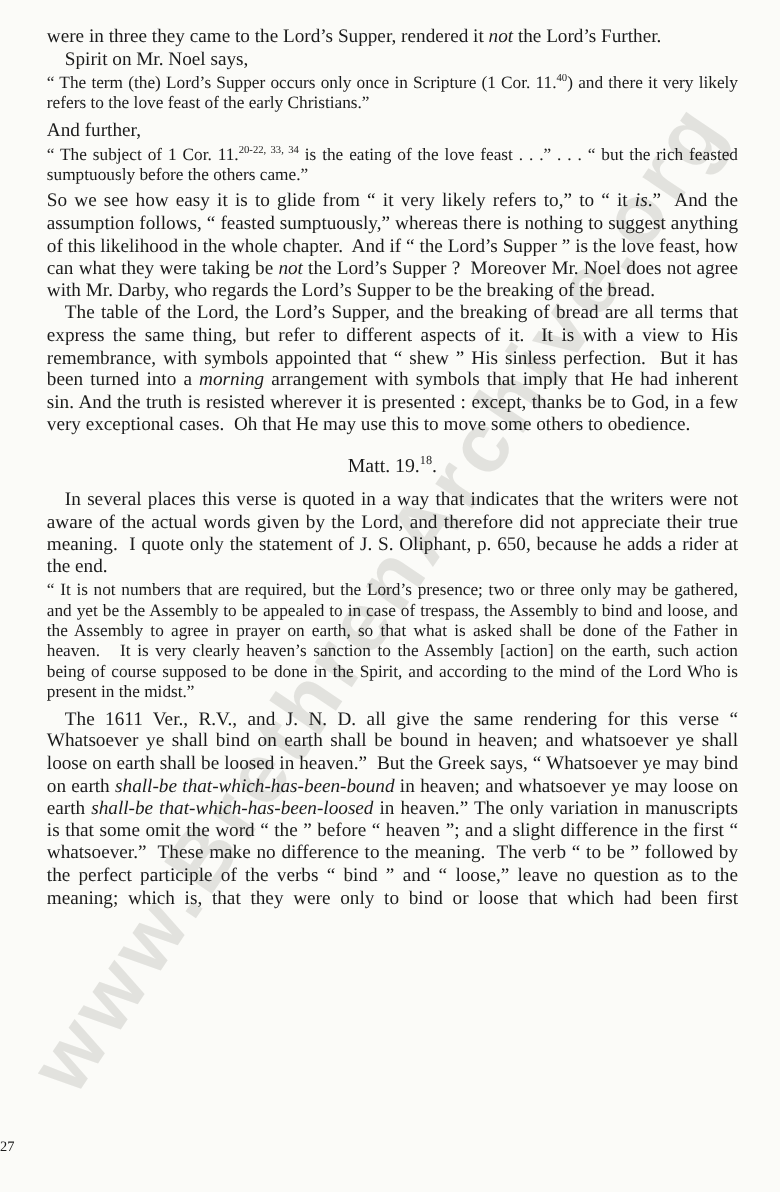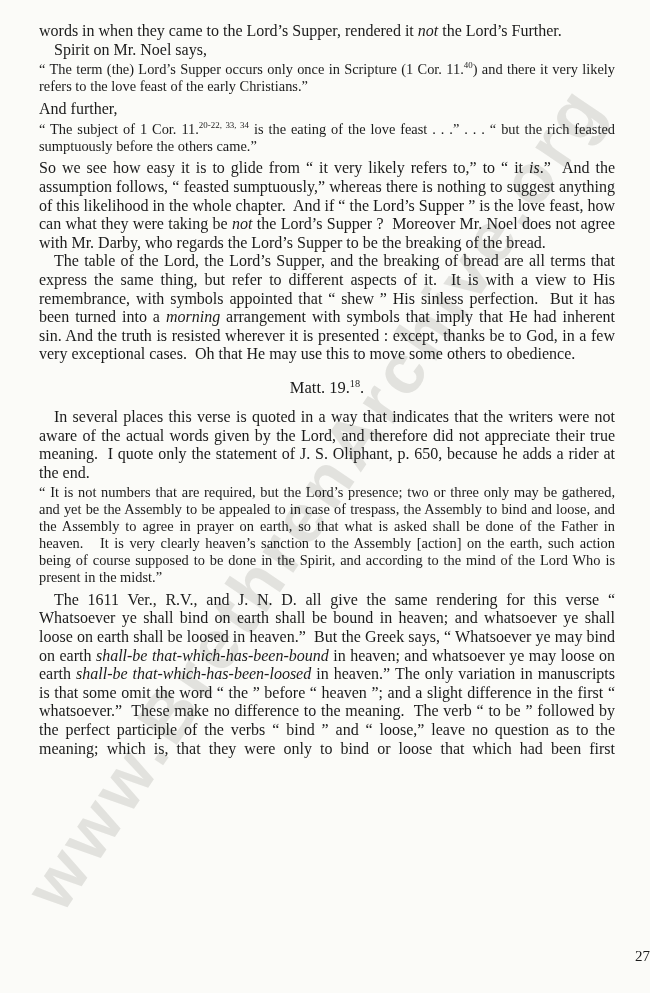--- a/index.html
+++ b/index.html
@@ -40,32 +40,32 @@
     text-align:center;
     margin:14px 0 10px;
     line-height:20px;
   }
   .jlast{text-align-last:justify;}
   sup{font-size:.62em;line-height:0;letter-spacing:0;}
   i{font-style:italic;}
   .pagenum{
     position:absolute;
     left:0;right:0;top:948px;
-    text-align:right;
-    font-size:15px;
+    text-align:left;
+    font-size:12px;
     z-index:1;
   }
 </style>
 </head>
 <body>
 
 <div class="page">
   <div class="watermark">www.BrethrenArchive.org</div>
   <div class="text">
-      <p class="body"><span>words in when they came to the Lord’s Supper, rendered it </span><i>not</i><span> the Lord’s Further.</span></p>
+      <p class="body"><span>were in three they came to the Lord’s Supper, rendered it </span><i>not</i><span> the Lord’s Further.</span></p>
       <p class="body indent gap"><span>Spirit on Mr. Noel says,</span></p>
       <p class="quote"><span>“ The term (the) Lord’s Supper occurs only once in Scripture (1 Cor. 11.</span><sup>40</sup><span>) and there it very likely refers to the love feast of the early Christians.”</span></p>
       <p class="body gap"><span>And further,</span></p>
       <p class="quote"><span>“ The subject of 1 Cor. 11.</span><sup>20-22, 33, 34</sup><span> is the eating of the love feast . . .”&nbsp;. . . “ but the rich feasted sumptuously before the others came.”</span></p>
       <p class="body"><span>So we see how easy it is to glide from “ it very likely refers to,” to “ it </span><i>is</i><span>.”&nbsp; And the assumption follows, “ feasted sumptuously,” whereas there is nothing to suggest anything of this likelihood in the whole chapter.&nbsp; And if “ the Lord’s Supper ” is the love feast, how can what they were taking be </span><i>not</i><span> the Lord’s Supper&nbsp;?&nbsp; Moreover Mr. Noel does not agree with Mr. Darby, who regards the Lord’s Supper to be the breaking of the bread.</span></p>
       <p class="body indent"><span>The table of the Lord, the Lord’s Supper, and the breaking of bread are all terms that express the same thing, but refer to different aspects of it.&nbsp; It is with a view to His remembrance, with symbols appointed that “ shew ” His sinless perfection.&nbsp; But it has been turned into a </span><i>morning</i><span> arrangement with symbols that imply that He had inherent sin. And the truth is resisted wherever it is presented : except, thanks be to God, in a few very exceptional cases.&nbsp; Oh that He may use this to move some others to obedience.</span></p>
       <h3 class="heading"><span>Matt. 19.</span><sup>18</sup><span>.</span></h3>
       <p class="body indent"><span>In several places this verse is quoted in a way that indicates that the writers were not aware of the actual words given by the Lord, and therefore did not appreciate their true meaning.&nbsp; I quote only the statement of J. S. Oliphant, p. 650, because he adds a rider at the end.</span></p>
       <p class="quote"><span>“ It is not numbers that are required, but the Lord’s presence; two or three only may be gathered, and yet be the Assembly to be appealed to in case of trespass, the Assembly to bind and loose, and the Assembly to agree in prayer on earth, so that what is asked shall be done of the Father in heaven.&nbsp;&nbsp; It is very clearly heaven’s sanction to the Assembly [action] on the earth, such action being of course supposed to be done in the Spirit, and according to the mind of the Lord Who is present in the midst.”</span></p>
       <p class="body indent jlast"><span>The 1611 Ver., R.V., and J. N. D. all give the same rendering for this verse “ Whatsoever ye shall bind on earth shall be bound in heaven; and whatsoever ye shall loose on earth shall be loosed in heaven.”&nbsp; But the Greek says, “ Whatsoever ye may bind on earth </span><i>shall-be that-which-has-been-bound</i><span> in heaven; and whatsoever ye may loose on earth </span><i>shall-be that-which-has-been-loosed</i><span> in heaven.” The only variation in manuscripts is that some omit the word “ the ” before “ heaven ”; and a slight difference in the first “ whatsoever.”&nbsp; These make no difference to the meaning.&nbsp; The verb “ to be ” followed by the perfect participle of the verbs “ bind ” and “ loose,” leave no question as to the meaning; which is, that they were only to bind or loose that which had been first</span></p>

